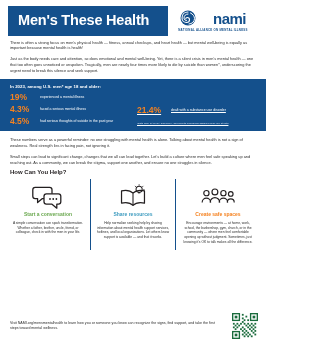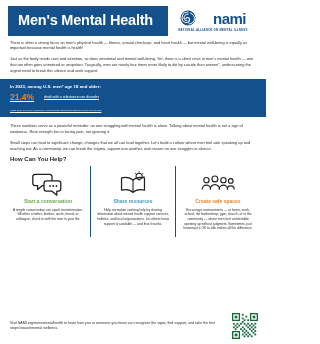--- a/index.html
+++ b/index.html
@@ -111,21 +111,21 @@
   }
   .footer-text{font-size:3.6px;line-height:1.4;max-width:205px;color:#2b2b2b;}
   .qr{width:26px;height:26px;flex:0 0 auto;}
 </style>
 </head>
 <body>
 
 <div class="page">
 
   <div class="header">
-    <div class="title-bar">Men's Mental Health</div>
+    <div class="title-bar">Men's These Health</div>
     <div class="logo">
       <div class="logo-row">
         <span class="logo-mark">
           <svg viewBox="0 0 32 32" width="16" height="16" aria-hidden="true">
             <circle cx="16" cy="16" r="15" fill="#14508c"></circle>
             <path d="M16 4 C9 4 4 9 4 16 C4 21 8 25 13 25 C16.5 25 19 22.5 19 19.5 C19 17 17 15 14.5 15 C12.8 15 11.5 16.3 11.5 18" fill="none" stroke="#ffffff" stroke-width="2.2" stroke-linecap="round"></path>
             <path d="M16 8 C11.5 8 8 11.5 8 16 C8 19 10.2 21.3 13 21.3" fill="none" stroke="#ffffff" stroke-width="2" stroke-linecap="round"></path>
             <path d="M21 6 C26 8.5 29 12.5 29 17 C29 23 24 28 18 28" fill="none" stroke="#ffffff" stroke-width="2" stroke-linecap="round"></path>
           </svg>
         </span>
@@ -136,20 +136,37 @@
   </div>
 
   <div class="intro">
     <p class="p">There is often a strong focus on men's physical health — fitness, annual checkups, and heart health — but mental well-being is equally as important because mental health is health!</p>
     <p class="p">Just as the body needs care and attention, so does emotional and mental well-being. Yet, there is a silent crisis in men's mental health — one that too often goes unnoticed or unspoken. Tragically, men are nearly four times more likely to die by suicide than women*, underscoring the urgent need to break this silence and seek support.</p>
   </div>
 
   <div class="stats">
     <div class="stats-head">In 2023, among U.S. men* age 18 and older:</div>
     <div class="stats-cols">
+      <div class="stats-col">
+        <div class="stat">
+          <span class="stat-num">19%</span>
+          <span class="stat-label">experienced a
+mental illness</span>
+        </div>
+        <div class="stat">
+          <span class="stat-num">4.3%</span>
+          <span class="stat-label">faced a serious
+mental illness</span>
+        </div>
+        <div class="stat">
+          <span class="stat-num">4.5%</span>
+          <span class="stat-label">had serious thoughts of
+suicide in the past year</span>
+        </div>
+      </div>
       <div class="stats-col col-right">
         <div class="stat">
           <span class="stat-num wide">21.4%</span>
           <span class="stat-label">dealt with a substance
 use disorder</span>
         </div>
         <div class="footnote">*Data from SAMHSA and NIMH, and reflects individuals assigned male sex at birth</div>
       </div>
     </div>
   </div>

